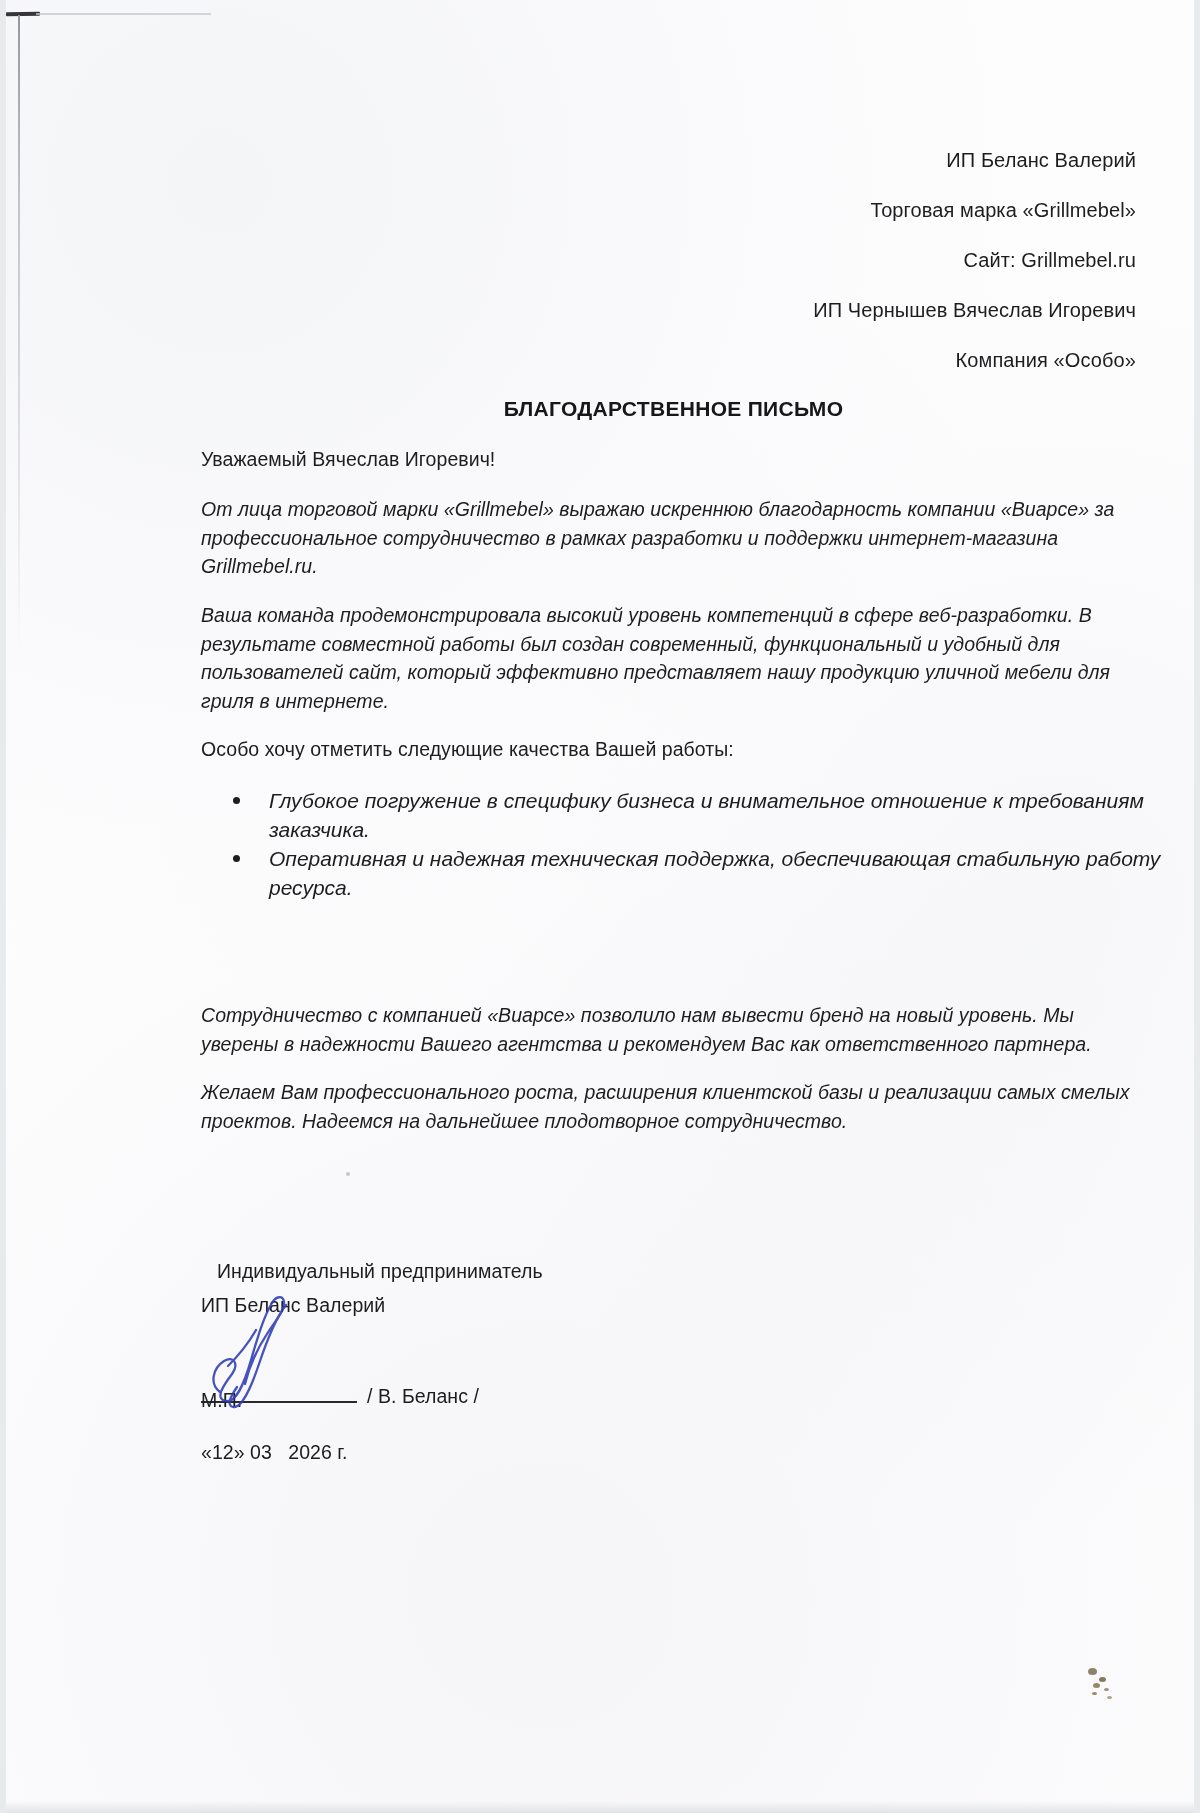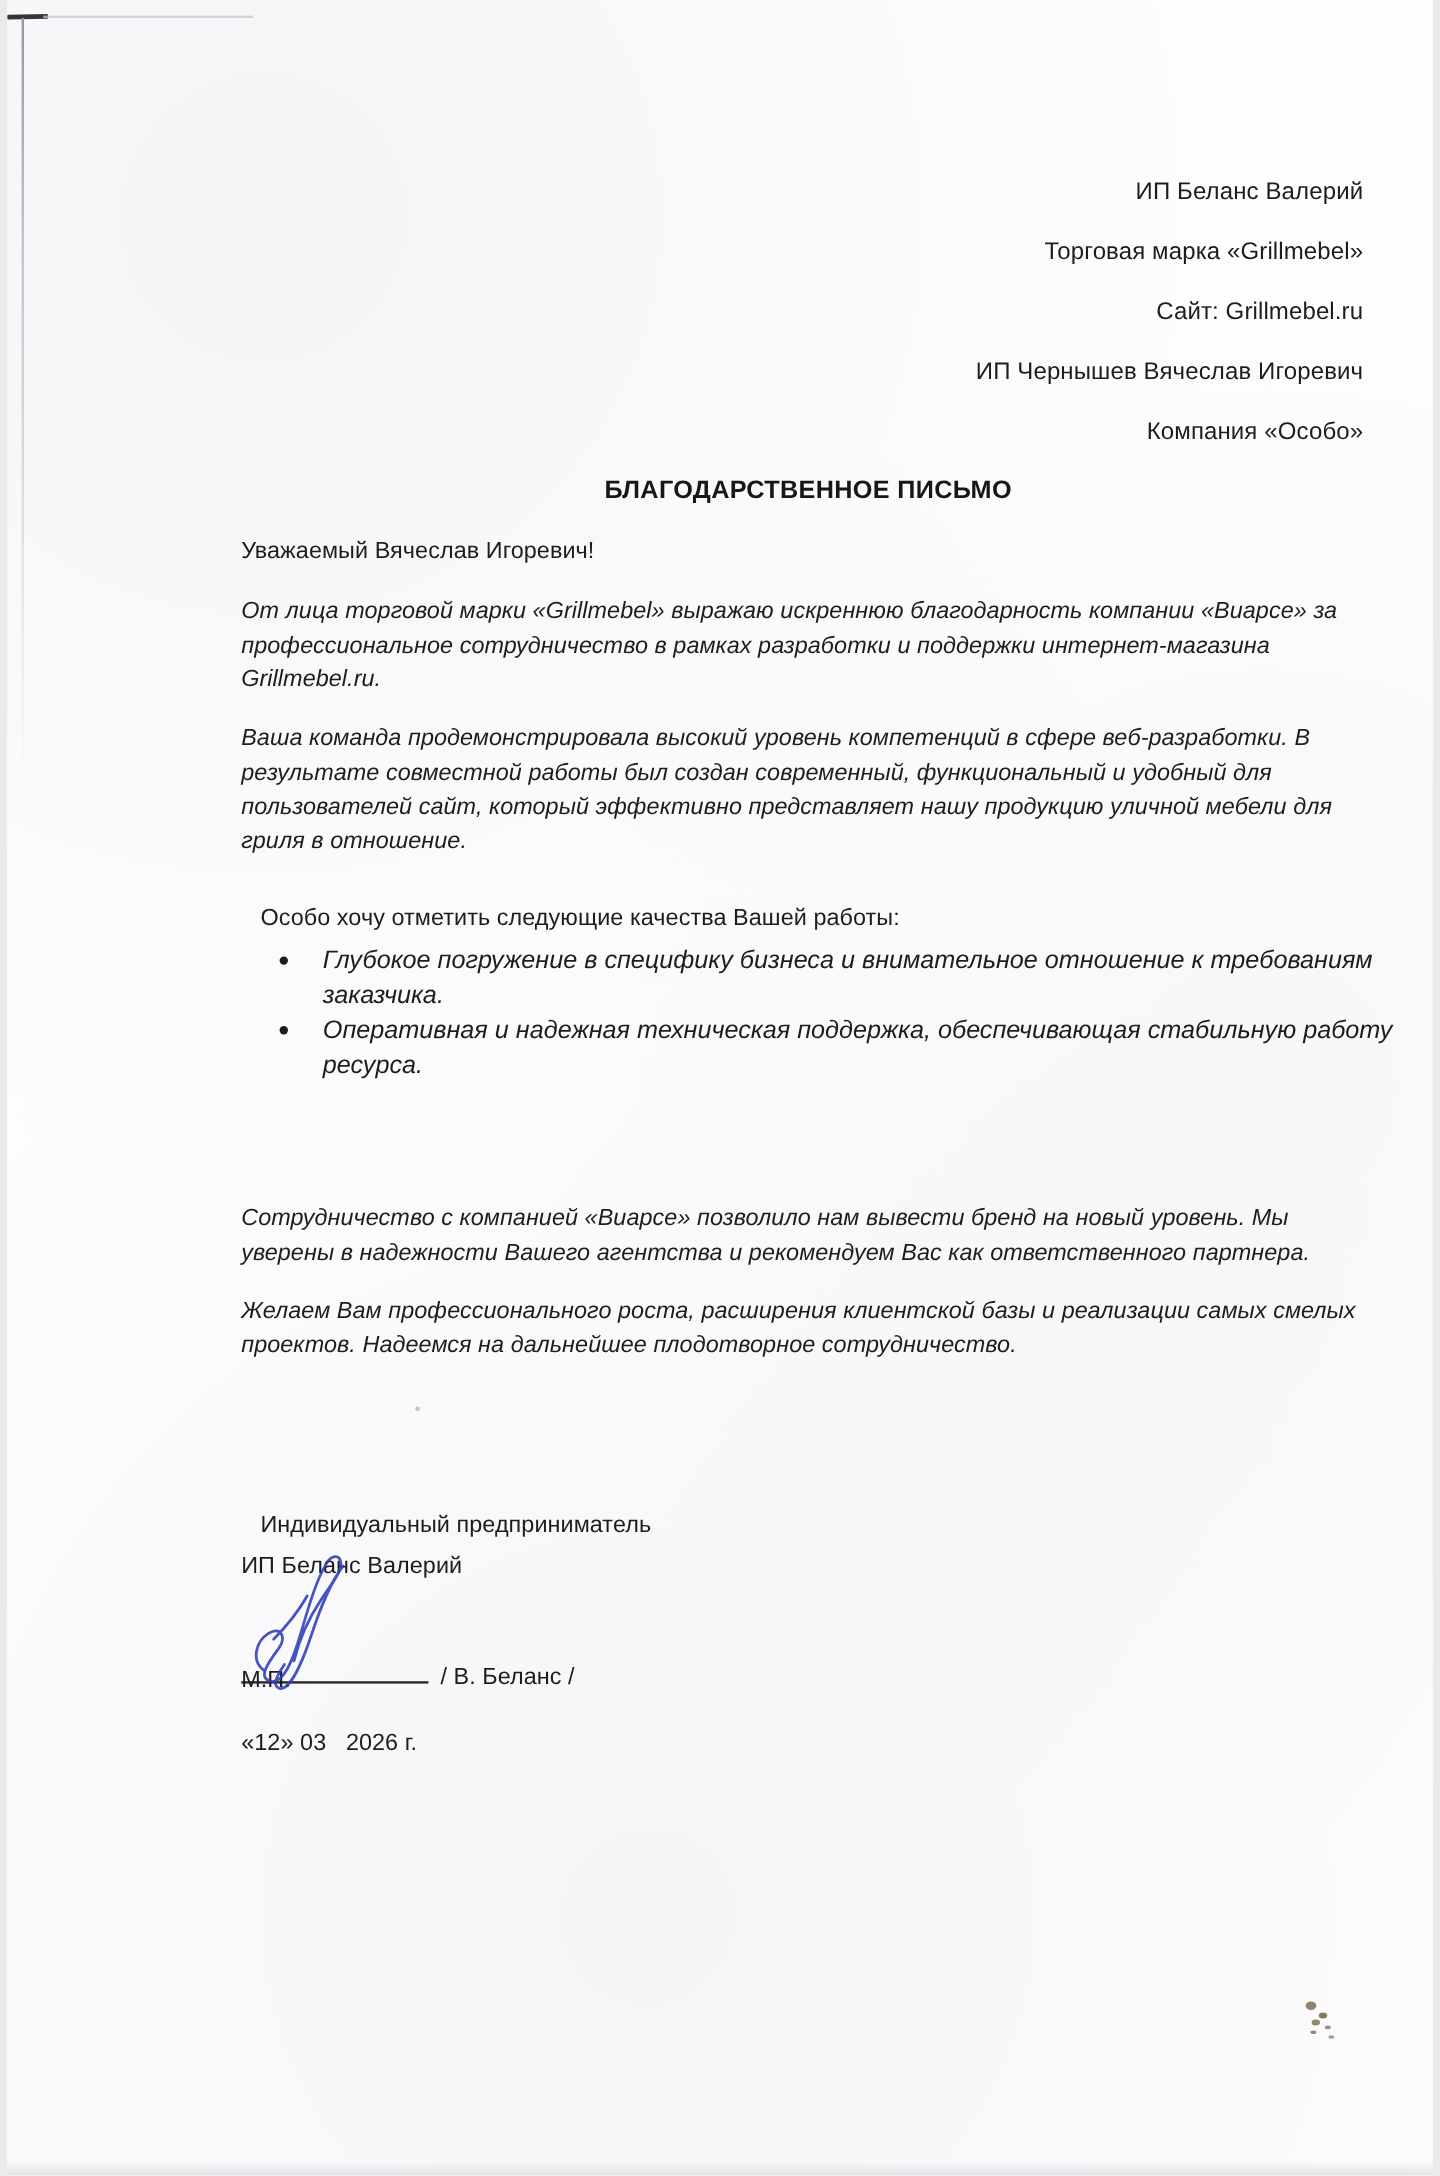--- a/index.html
+++ b/index.html
@@ -93,24 +93,24 @@
   <p class="abs body-text p1" style="margin:0;">
     <span class="ln">От лица торговой марки «Grillmebel» выражаю искреннюю благодарность компании «Виарсе» за</span>
     <span class="ln">профессиональное сотрудничество в рамках разработки и поддержки интернет-магазина</span>
     <span class="ln">Grillmebel.ru.</span>
   </p>
 
   <p class="abs body-text p2" style="margin:0;">
     <span class="ln">Ваша команда продемонстрировала высокий уровень компетенций в сфере веб-разработки. В</span>
     <span class="ln">результате совместной работы был создан современный, функциональный и удобный для</span>
     <span class="ln">пользователей сайт, который эффективно представляет нашу продукцию уличной мебели для</span>
-    <span class="ln">гриля в отношение.</span>
+    <span class="ln">гриля в интернете.</span>
   </p>
 
-  <p class="abs body-text lead nowrap" style="margin:16px;">Особо хочу отметить следующие качества Вашей работы:</p>
+  <p class="abs body-text lead nowrap" style="margin:0;">Особо хочу отметить следующие качества Вашей работы:</p>
 
   <ul class="abs blist">
     <li>
       <span class="ln">Глубокое погружение в специфику бизнеса и внимательное отношение к требованиям</span>
       <span class="ln">заказчика.</span>
     </li>
     <li>
       <span class="ln">Оперативная и надежная техническая поддержка, обеспечивающая стабильную работу</span>
       <span class="ln">ресурса.</span>
     </li>

